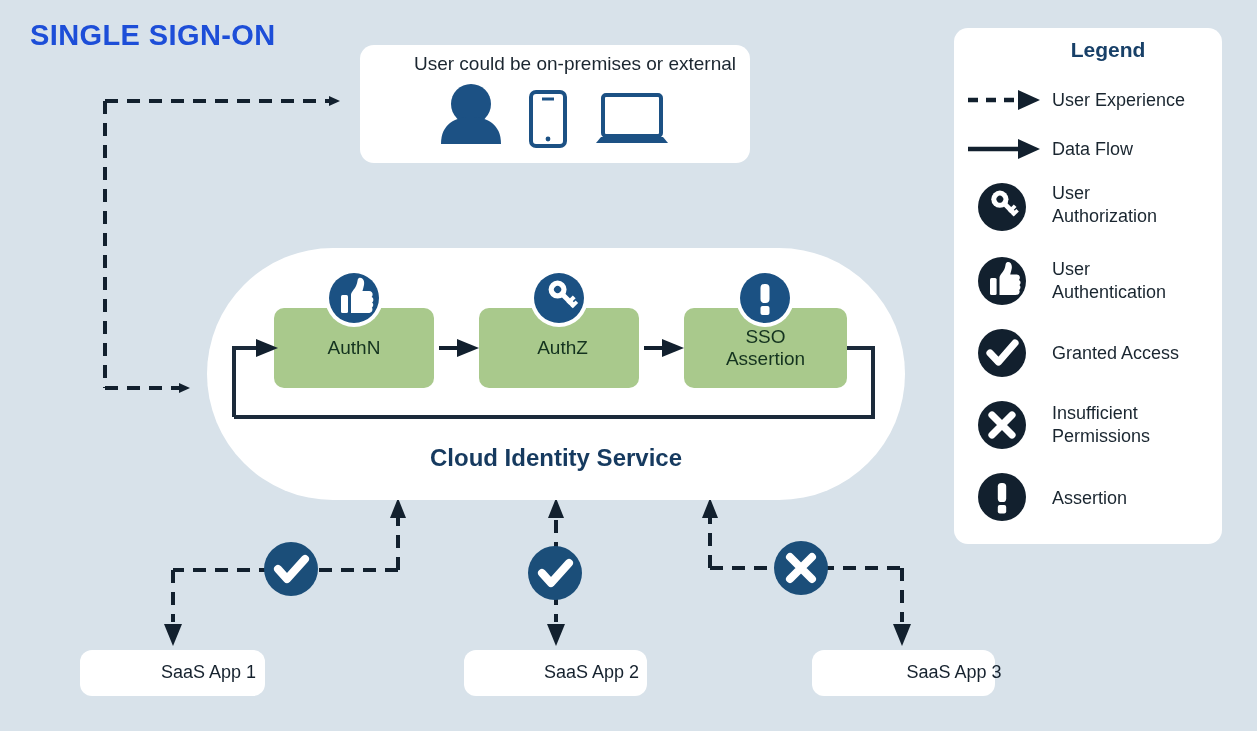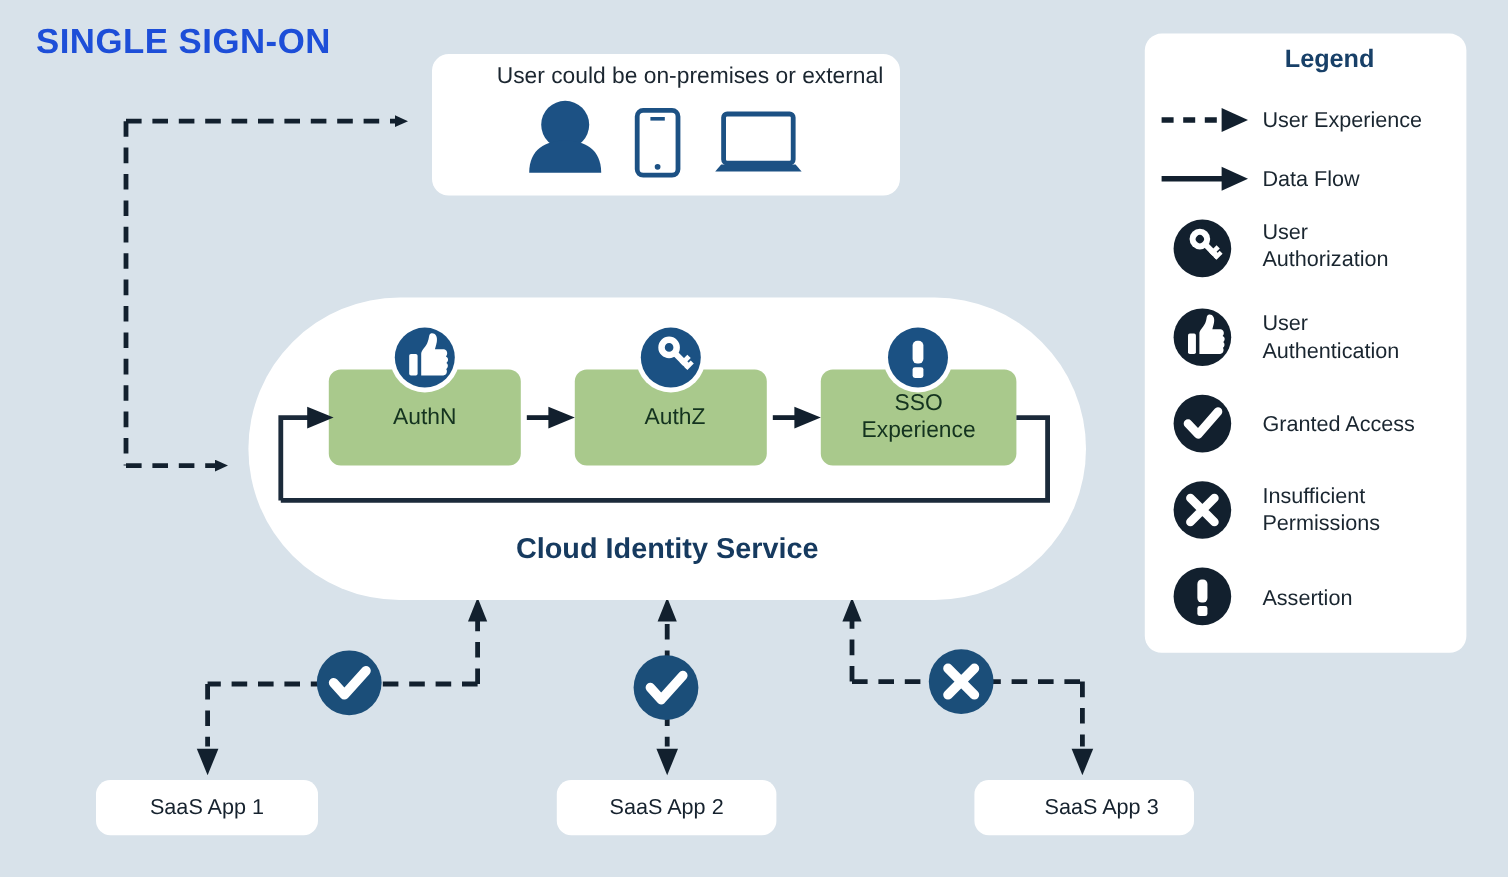--- a/index.html
+++ b/index.html
@@ -44,21 +44,21 @@
   #user-card-label {
     left: 380px; top: 53px; width: 390px;
     text-align: center; font-size: 19px; color: #1b2630;
     white-space: normal;
   }
   .saas-card { height: 46px; border-radius: 12px; }
   #saas1-card { left: 80px; top: 650px; width: 185px; }
   #saas2-card { left: 464px; top: 650px; width: 183px; }
   #saas3-card { left: 812px; top: 650px; width: 183px; }
   .saas-label {
-    top: 662px; font-size: 18px; text-align: center; color: #16222e;
+    top: 662px; font-size: 18px; text-align: center; color: #16222e; padding-left: 36px;
   }
   #saas1-label { left: 80px; width: 185px; }
   #saas2-label { left: 464px; width: 183px; }
   #saas3-label { left: 812px; width: 212px; }
 
   #cloud {
     position: absolute;
     left: 207px; top: 248px;
     width: 698px; height: 252px;
     background: #ffffff;
@@ -207,21 +207,21 @@
     <path d="M847,348 L873,348 L873,417 L234,417" stroke="#1b2a3a" stroke-width="4" fill="none"></path>
     <path d="M439,348 L460,348" stroke="#12202e" stroke-width="4" fill="none"></path>
     <polygon points="479,348 457,339 457,357" fill="#12202e"></polygon>
     <path d="M644,348 L665,348" stroke="#12202e" stroke-width="4" fill="none"></path>
     <polygon points="684,348 662,339 662,357" fill="#12202e"></polygon>
   </svg>
 
   <div class="greenbox-label" id="lbl-authn">AuthN</div>
   <div class="greenbox-label" id="lbl-authz">AuthZ</div>
   <div class="greenbox-label" id="lbl-sso">SSO
-Experience</div>
+Assertion</div>
   <div class="txt" id="cloud-label">Cloud Identity Service</div>
 
   <svg class="layer" viewBox="0 0 1257 731">
 
     <g>
       <circle cx="354" cy="298" r="29" fill="#ffffff"></circle>
       <circle cx="354" cy="298" r="25" fill="#1b5183"></circle>
       <g fill="#ffffff">
         <rect x="341" y="295" width="7" height="18" rx="1.5"></rect>
         <path d="M351,313 L351,295 C351,292 354,290 356,286 C358,282 357,279 359,278 C362,277 365,280 364,285 C363.4,288 362.5,291 362.5,291 L369,291 C371.5,291 373,292.7 372.6,295 C372.4,296.3 371.6,297 371.6,297 C373,297.6 373.6,298.8 373.3,300.4 C373,301.8 372,302.4 372,302.4 C373.2,303.2 373.4,304.4 373.1,305.7 C372.8,307 371.8,307.6 371.8,307.6 C372.6,308.5 372.6,310 372,311.2 C371.4,312.4 370,313 368,313 Z"></path>

